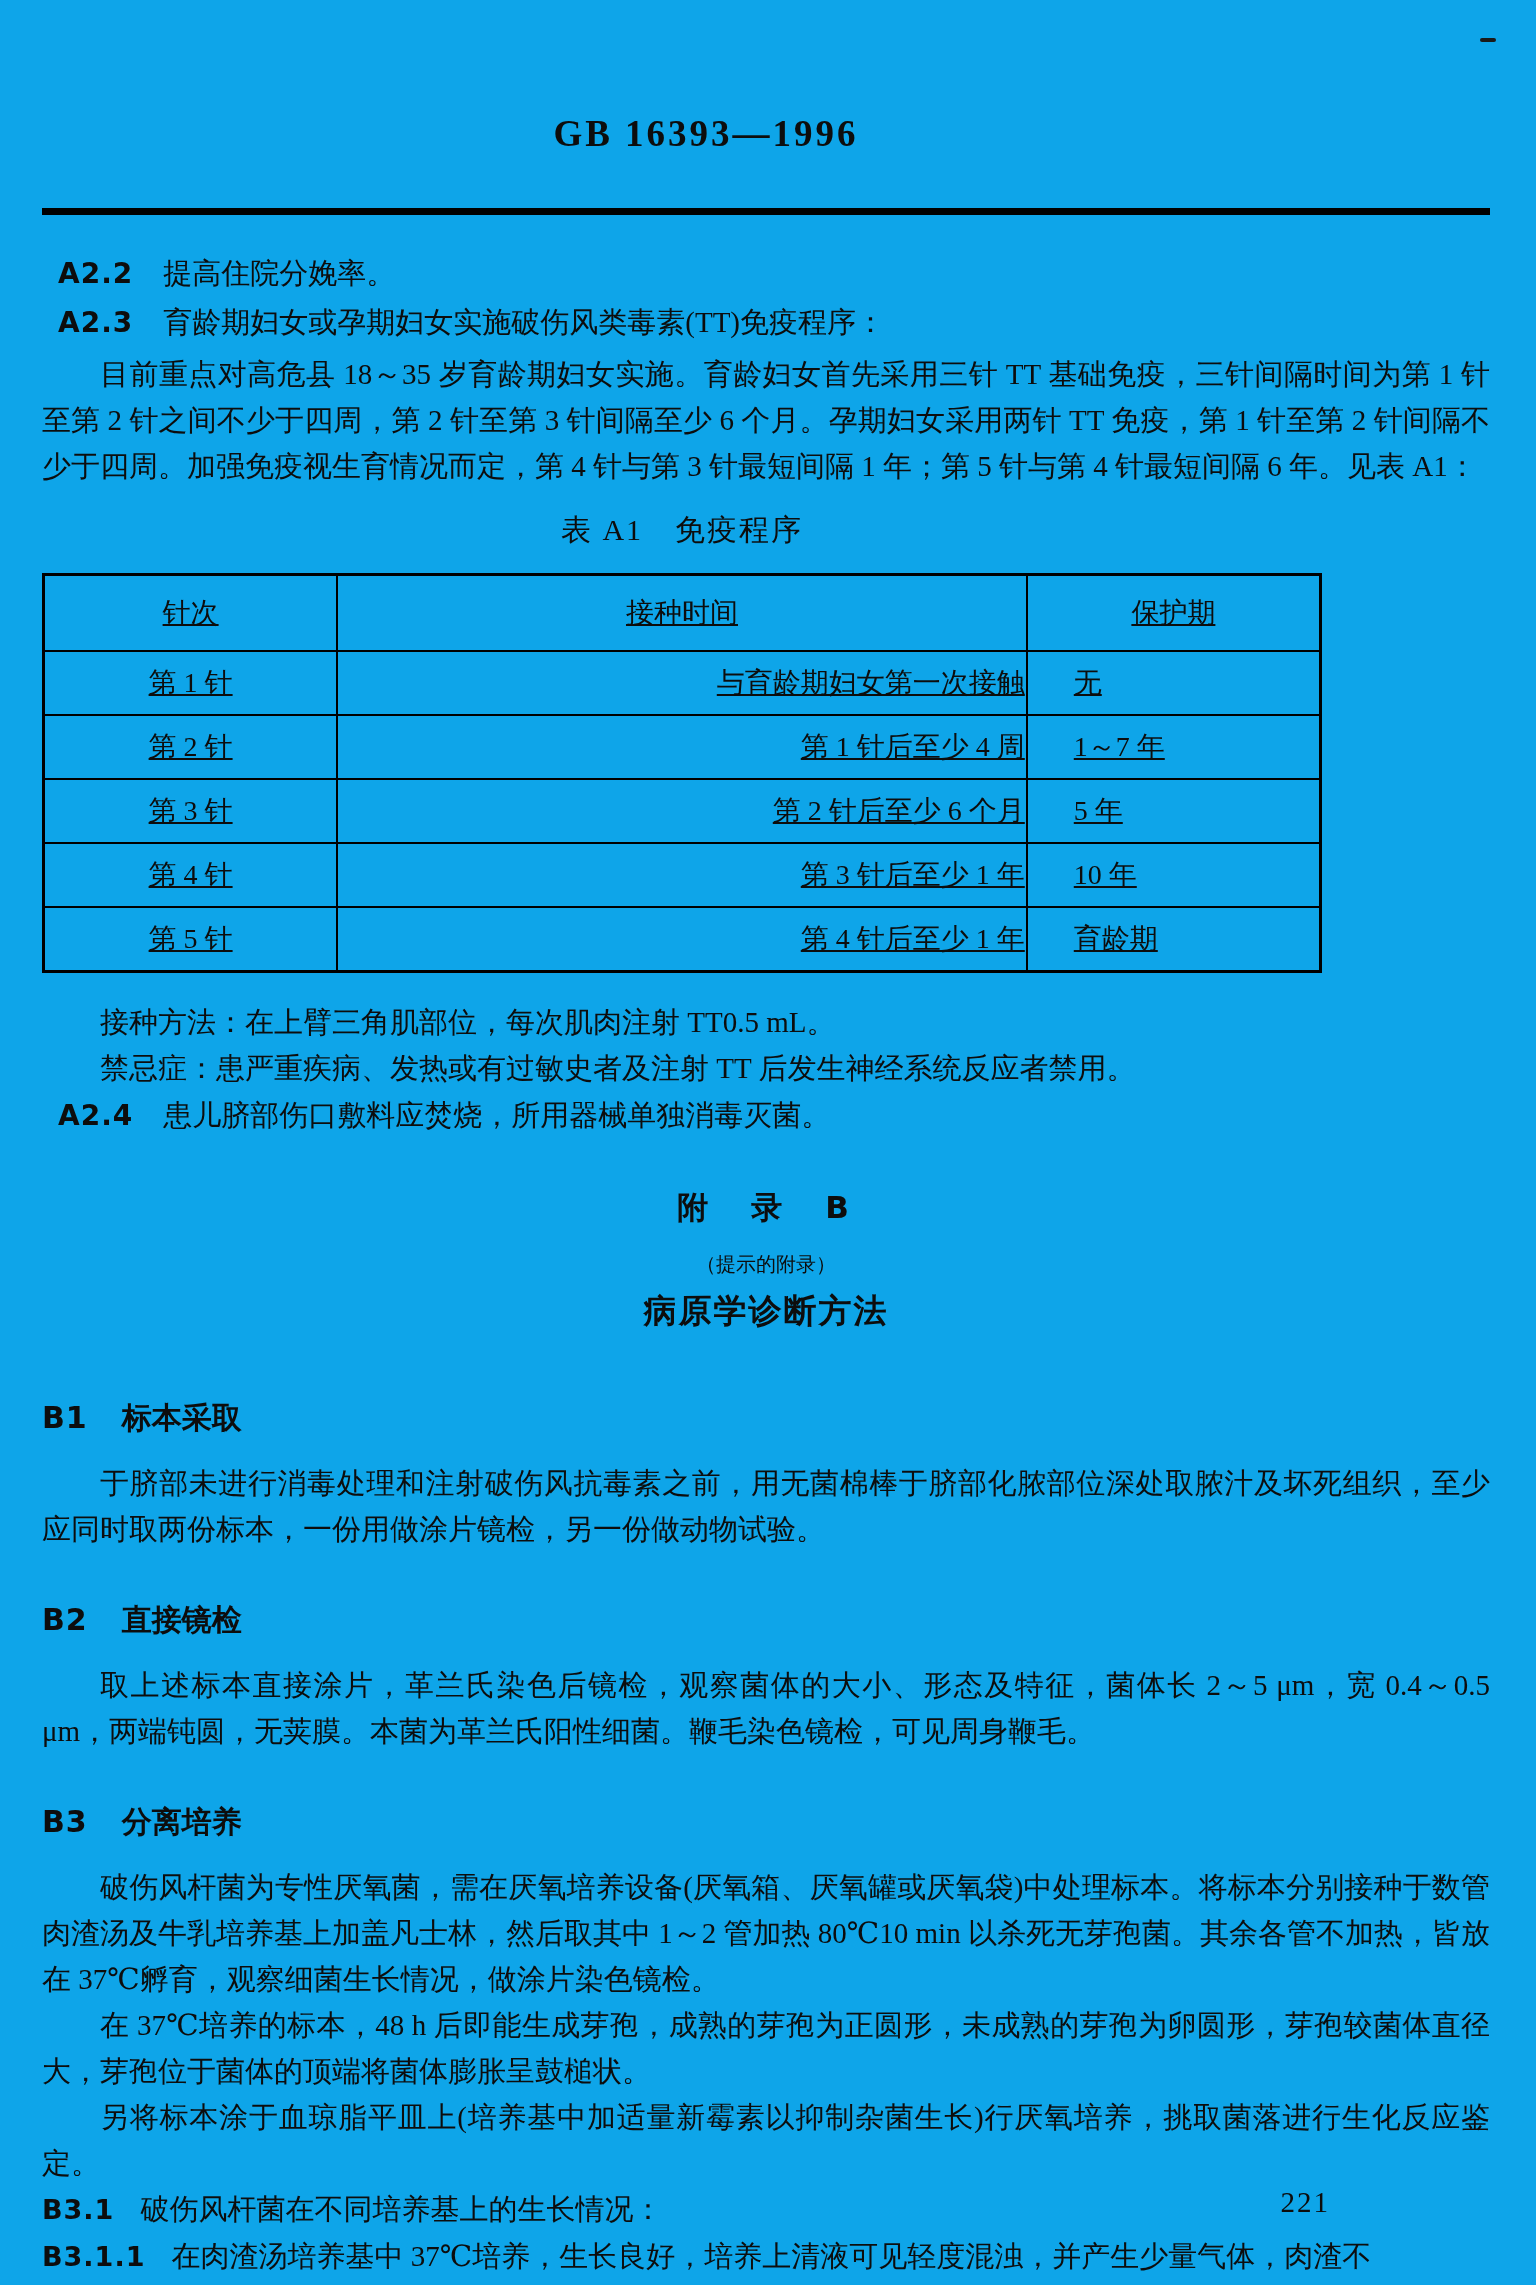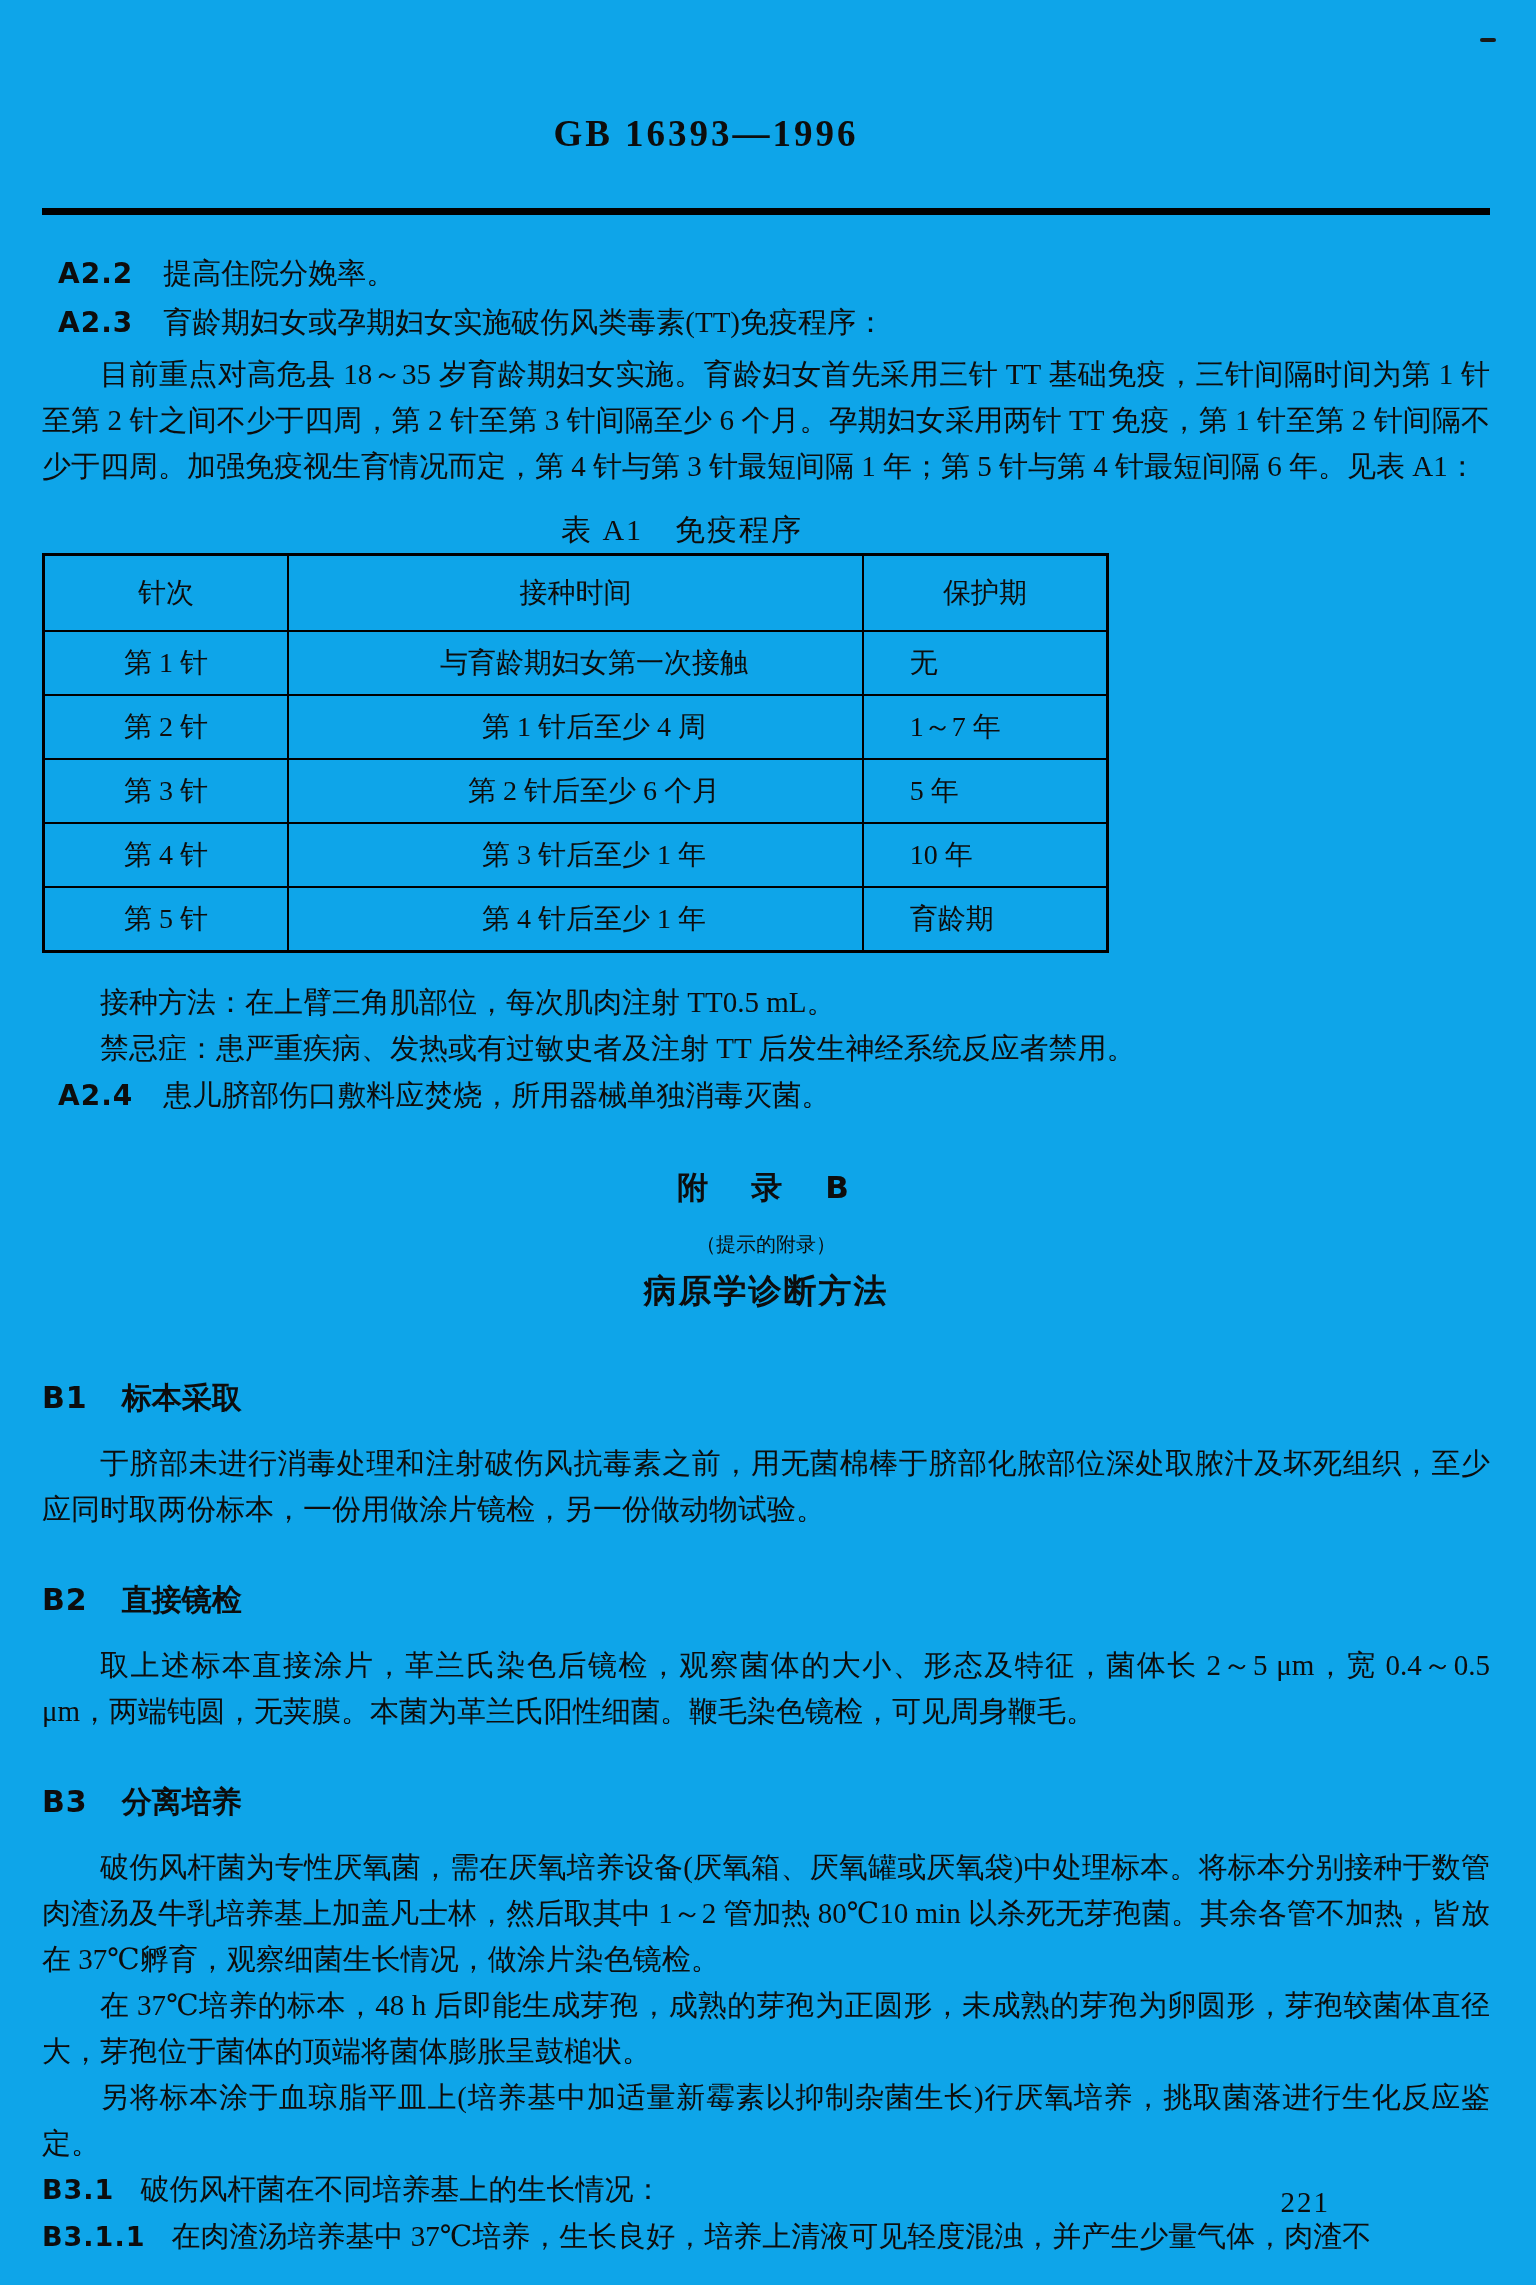--- a/index.html
+++ b/index.html
@@ -33,30 +33,31 @@
   .para{
     font-size:29px;line-height:46px;margin:0;
     text-align:justify;text-indent:2em;
   }
   .para.first{margin-top:4px;}
   .tbl-caption{
     width:1280px;text-align:center;
     font-size:30px;line-height:42px;margin-top:20px;letter-spacing:2px;
   }
   table.gb-table{
-    width:1067px;border-collapse:collapse;margin-top:2px;
+    width:1280px;border-collapse:collapse;margin-top:22px;
     border:3px solid #000;
+    text-decoration:underline;
   }
   table.gb-table th,table.gb-table td{
     border:2px solid #000;font-weight:normal;font-size:28px;
   }
   table.gb-table th{height:72px;text-align:center;}
   table.gb-table td{height:60px;}
   table.gb-table td.c1{text-align:center;width:23%;}
-  table.gb-table td.c2{text-align:center;padding-left:38px;width:54%;}
+  table.gb-table td.c2{text-align:right;padding-left:38px;width:54%;}
   table.gb-table td.c3{text-align:left;padding-left:46px;width:23%;}
   .notes{margin-top:26px;}
   .appendix{margin-top:44px;text-align:center;}
   .appendix-title{
     font-family:"DejaVu Sans","Liberation Sans",sans-serif;
     font-weight:bold;font-size:31px;line-height:46px;letter-spacing:6px;
   }
   .appendix-subtitle{font-size:20px;line-height:44px;margin-top:12px;}
   .appendix-heading{
     font-family:"DejaVu Sans","Liberation Sans",sans-serif;

